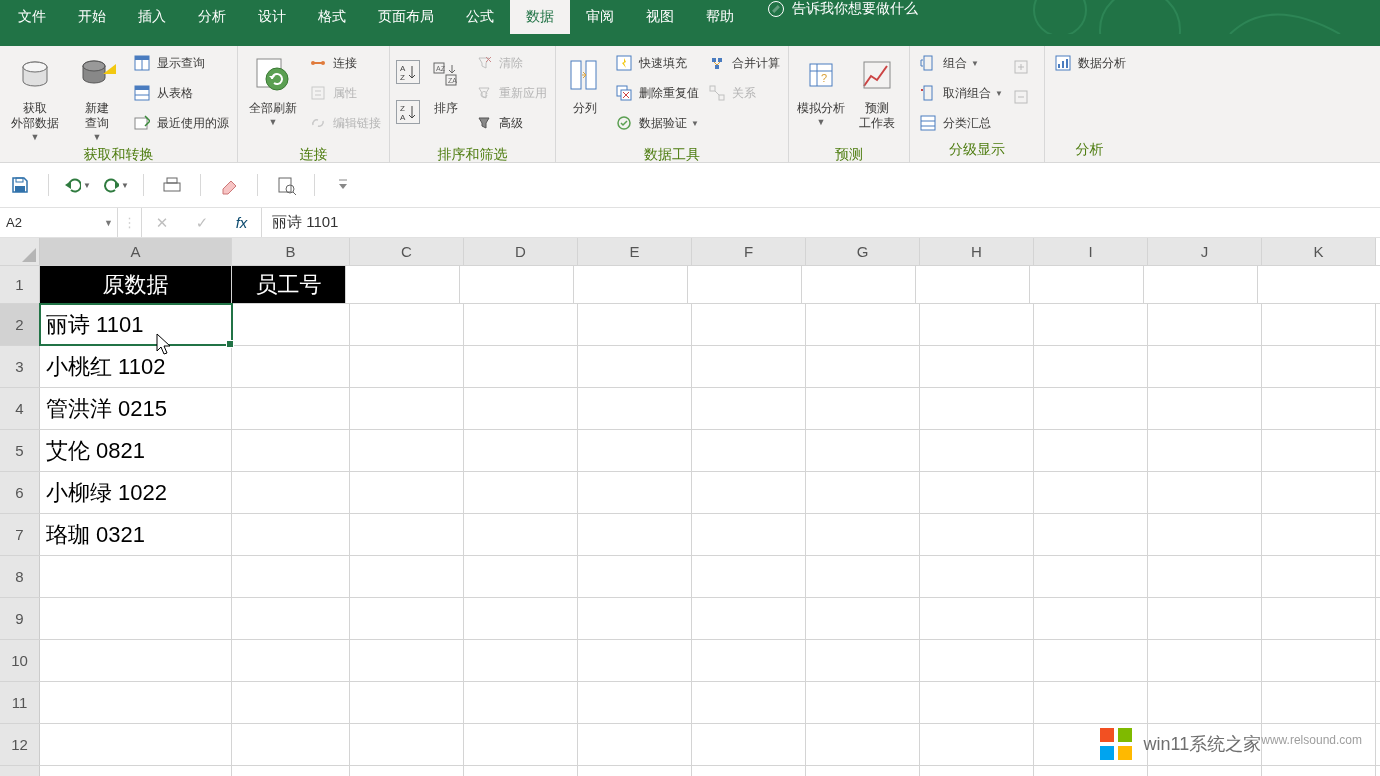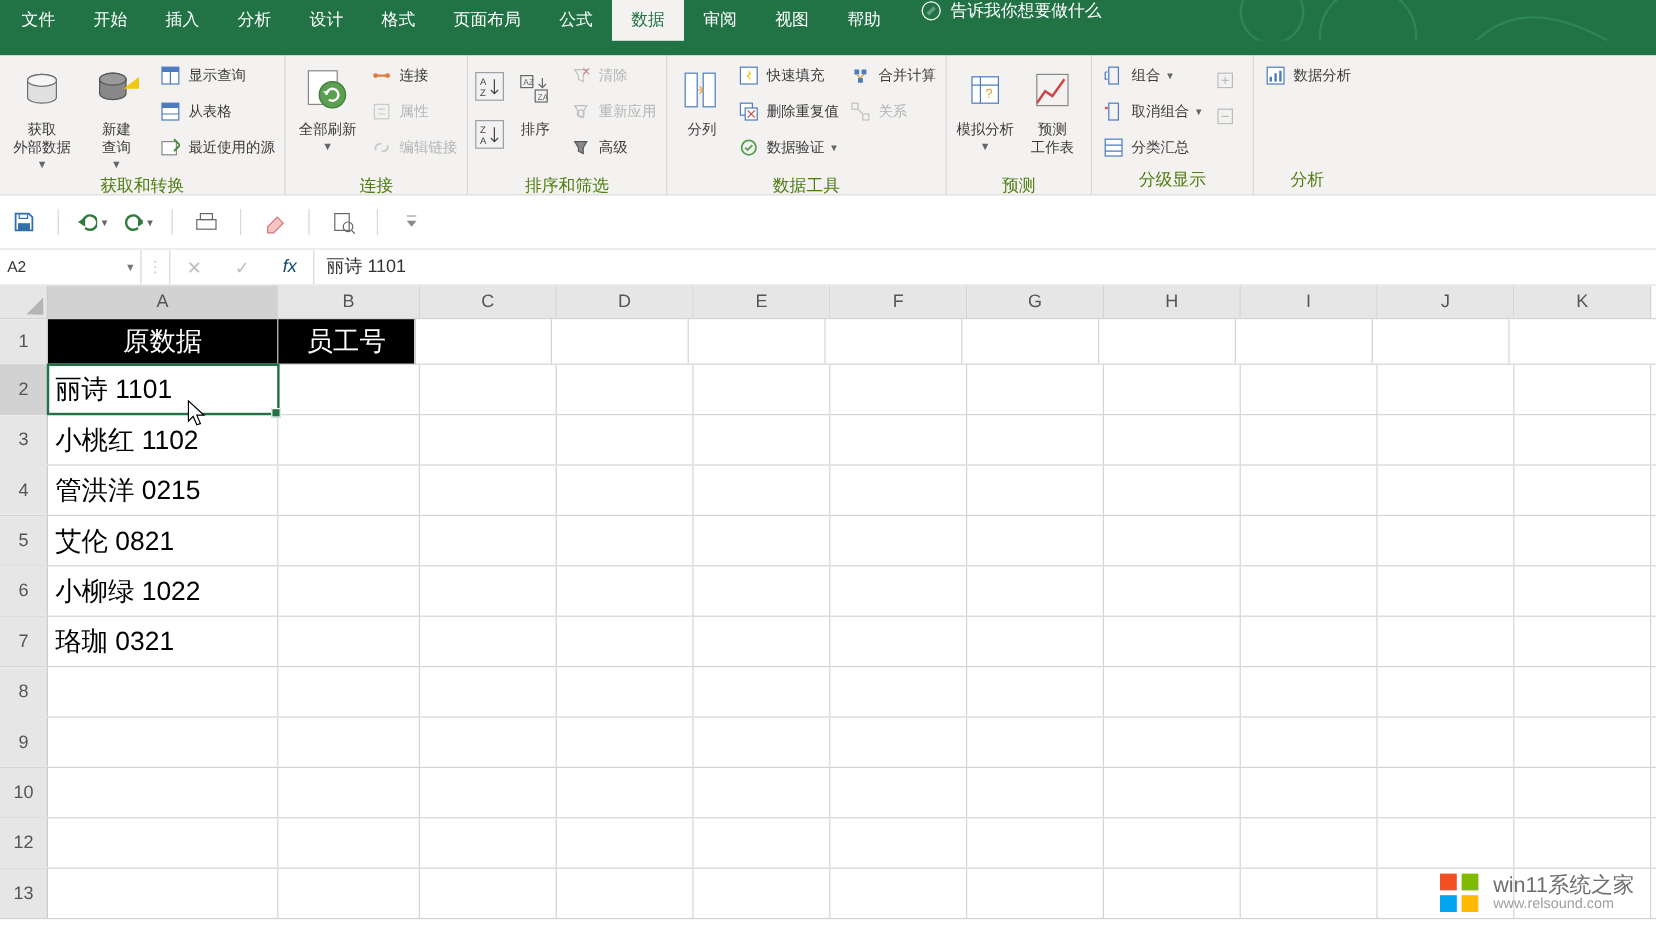--- a/index.html
+++ b/index.html
@@ -71,21 +71,21 @@
     .c-rest { width: 114px; }
 
     .hdr-cell { background: #000; color: #fff; justify-content: center; font-family: "SimSun", serif; font-size: 22px; }
 
     .selected-cell { outline: 2px solid #217346; outline-offset: -1px; position: relative; }
     .selected-cell::after { content: ""; position: absolute; right: -3px; bottom: -3px; width: 6px; height: 6px; background: #217346; border: 1px solid #fff; }
 
     
     .watermark { position: absolute; right: 18px; bottom: 14px; display: flex; align-items: center; gap: 10px; }
     .wm-logo { width: 36px; height: 36px; }
-    .wm-text { display: flex; flex-direction: column; line-height: 1.15; }
+    .wm-text { display: flex; flex-direction: row; line-height: 1.15; }
     .wm-line1 { font-size: 18px; color: #6e6e6e; font-weight: 500; }
     .wm-line2 { font-size: 12px; color: #9e9e9e; }
 
     .cursor { position: absolute; left: 156px; top: 333px; pointer-events: none; z-index: 50; }
     .cursor svg { width: 18px; height: 24px; }
   </style>
 </head>
 <body>
 
 <div class="menubar">
@@ -682,20 +682,34 @@
       <div class="cell c-rest"></div>
       <div class="cell c-rest"></div>
       <div class="cell c-rest"></div>
       <div class="cell c-rest"></div>
       <div class="cell c-rest"></div>
       <div class="cell c-rest"></div>
       <div class="cell c-rest"></div>
       <div class="cell c-rest"></div>
     </div>
     <div class="row">
+      <div class="row-h">11</div>
+      <div class="cell c-A"></div>
+      <div class="cell c-B"></div>
+      <div class="cell c-C"></div>
+      <div class="cell c-rest"></div>
+      <div class="cell c-rest"></div>
+      <div class="cell c-rest"></div>
+      <div class="cell c-rest"></div>
+      <div class="cell c-rest"></div>
+      <div class="cell c-rest"></div>
+      <div class="cell c-rest"></div>
+      <div class="cell c-rest"></div>
+    </div>
+    <div class="row">
       <div class="row-h">12</div>
       <div class="cell c-A"></div>
       <div class="cell c-B"></div>
       <div class="cell c-C"></div>
       <div class="cell c-rest"></div>
       <div class="cell c-rest"></div>
       <div class="cell c-rest"></div>
       <div class="cell c-rest"></div>
       <div class="cell c-rest"></div>
       <div class="cell c-rest"></div>

